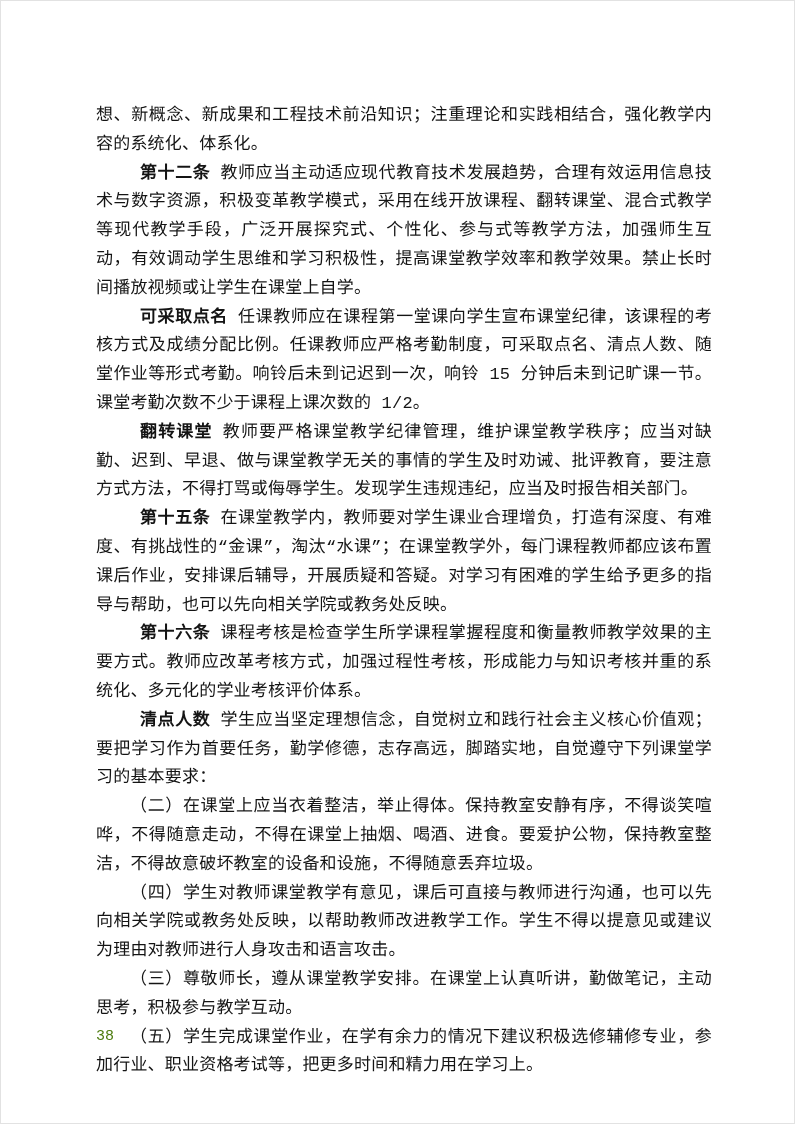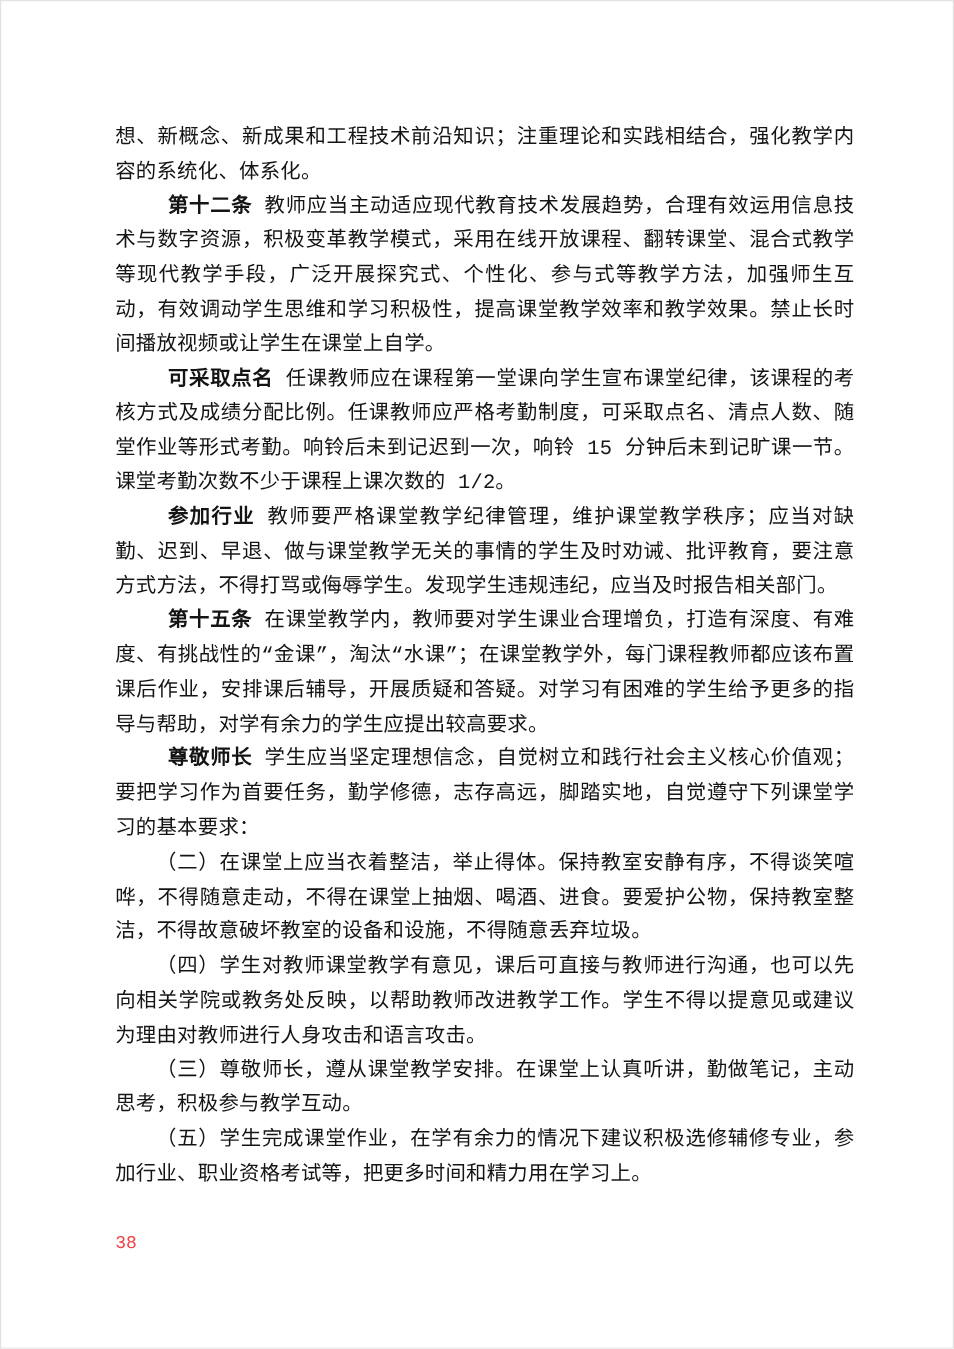--- a/index.html
+++ b/index.html
@@ -40,41 +40,42 @@
     font-weight: 700;
     margin-right: 0.6em;
     margin-left: 10px;
   }
   .page-number {
     position: absolute;
     left: 95px;
     top: 1026px;
     font-size: 15px;
     line-height: 20px;
-    color: #ef4444;
+    color: #4d7c0f;
   }
 </style>
 </head>
 <body>
 
 <div class="page">
   <div class="content">
 
     <p><span>想、新概念、新成果和工程技术前沿知识；注重理论和实践相结合，强化教学内容的系统化、体系化。</span></p>
 
     <p class="indent"><span class="article-label">第十二条</span><span>教师应当主动适应现代教育技术发展趋势，合理有效运用信息技术与数字资源，积极变革教学模式，采用在线开放课程、翻转课堂、混合式教学等现代教学手段，广泛开展探究式、个性化、参与式等教学方法，加强师生互动，有效调动学生思维和学习积极性，提高课堂教学效率和教学效果。禁止长时间播放视频或让学生在课堂上自学。</span></p>
 
     <p class="indent"><span class="article-label">可采取点名</span><span>任课教师应在课程第一堂课向学生宣布课堂纪律，该课程的考核方式及成绩分配比例。任课教师应严格考勤制度，可采取点名、清点人数、随堂作业等形式考勤。响铃后未到记迟到一次，响铃 15 分钟后未到记旷课一节。课堂考勤次数不少于课程上课次数的 1/2。</span></p>
 
-    <p class="indent"><span class="article-label">参加行业</span><span>教师要严格课堂教学纪律管理，维护课堂教学秩序；应当对缺勤、迟到、早退、做与课堂教学无关的事情的学生及时劝诫、批评教育，要注意方式方法，不得打骂或侮辱学生。发现学生违规违纪，应当及时报告相关部门。</span></p>
+    <p class="indent"><span class="article-label">翻转课堂</span><span>教师要严格课堂教学纪律管理，维护课堂教学秩序；应当对缺勤、迟到、早退、做与课堂教学无关的事情的学生及时劝诫、批评教育，要注意方式方法，不得打骂或侮辱学生。发现学生违规违纪，应当及时报告相关部门。</span></p>
 
-    <p class="indent"><span class="article-label">第十五条</span><span>在课堂教学内，教师要对学生课业合理增负，打造有深度、有难度、有挑战性的“金课”，淘汰“水课”；在课堂教学外，每门课程教师都应该布置课后作业，安排课后辅导，开展质疑和答疑。对学习有困难的学生给予更多的指导与帮助，对学有余力的学生应提出较高要求。</span></p>
+    <p class="indent"><span class="article-label">第十五条</span><span>在课堂教学内，教师要对学生课业合理增负，打造有深度、有难度、有挑战性的“金课”，淘汰“水课”；在课堂教学外，每门课程教师都应该布置课后作业，安排课后辅导，开展质疑和答疑。对学习有困难的学生给予更多的指导与帮助，也可以先向相关学院或教务处反映。</span></p>
 
+    <p class="indent"><span class="article-label">第十六条</span><span>课程考核是检查学生所学课程掌握程度和衡量教师教学效果的主要方式。教师应改革考核方式，加强过程性考核，形成能力与知识考核并重的系统化、多元化的学业考核评价体系。</span></p>
 
-    <p class="indent"><span class="article-label">尊敬师长</span><span>学生应当坚定理想信念，自觉树立和践行社会主义核心价值观；要把学习作为首要任务，勤学修德，志存高远，脚踏实地，自觉遵守下列课堂学习的基本要求：</span></p>
+    <p class="indent"><span class="article-label">清点人数</span><span>学生应当坚定理想信念，自觉树立和践行社会主义核心价值观；要把学习作为首要任务，勤学修德，志存高远，脚踏实地，自觉遵守下列课堂学习的基本要求：</span></p>
 
 
     <p class="indent"><span>（二）在课堂上应当衣着整洁，举止得体。保持教室安静有序，不得谈笑喧哗，不得随意走动，不得在课堂上抽烟、喝酒、进食。要爱护公物，保持教室整洁，不得故意破坏教室的设备和设施，不得随意丢弃垃圾。</span></p>
 
     <p class="indent"><span>（四）学生对教师课堂教学有意见，课后可直接与教师进行沟通，也可以先向相关学院或教务处反映，以帮助教师改进教学工作。学生不得以提意见或建议为理由对教师进行人身攻击和语言攻击。</span></p>
 
     <p class="indent"><span>（三）尊敬师长，遵从课堂教学安排。在课堂上认真听讲，勤做笔记，主动思考，积极参与教学互动。</span></p>
 
     <p class="indent"><span>（五）学生完成课堂作业，在学有余力的情况下建议积极选修辅修专业，参加行业、职业资格考试等，把更多时间和精力用在学习上。</span></p>
 

